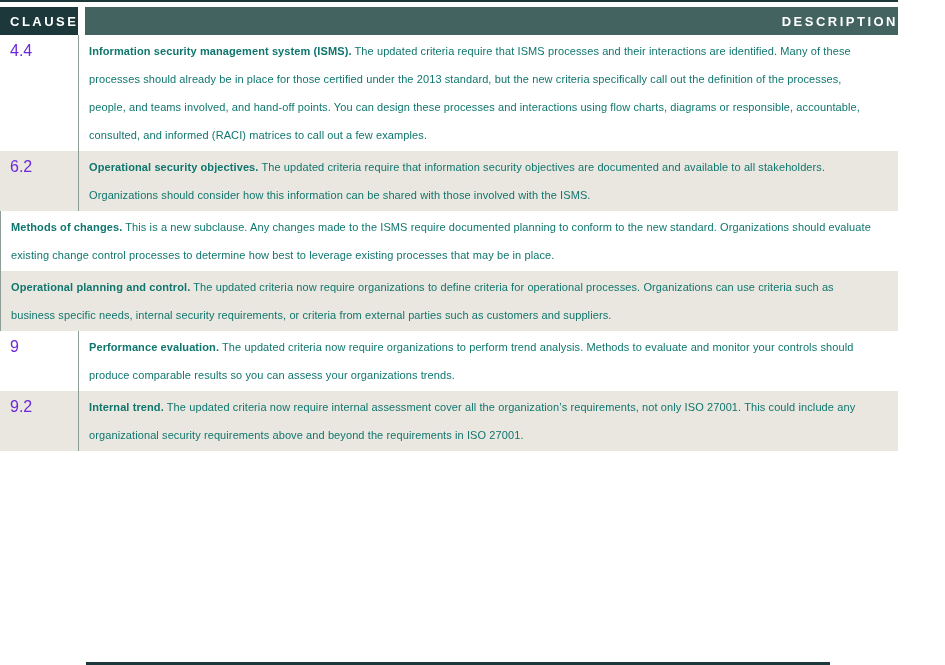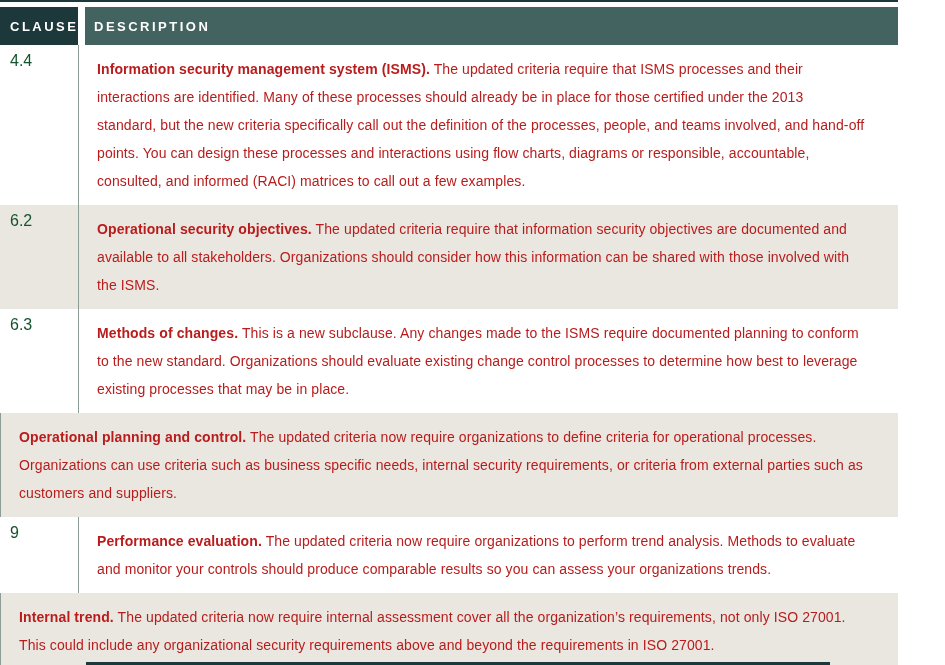--- a/index.html
+++ b/index.html
@@ -20,39 +20,40 @@
     width: 898px;
   }
   .top-rule {
     width: 898px;
     height: 2px;
     background: #1c383b;
     margin-bottom: 5px;
   }
   .thead {
     display: flex;
-    height: 38px;
+    height: 28px;
   }
   .thead .clause-hcell {
     width: 78px;
     flex: 0 0 78px;
     background: #1c383b;
     display: flex;
     align-items: center;
     padding-left: 10px;
     box-sizing: border-box;
     margin-right: 7px;
   }
   .thead .desc-hcell {
     flex: 1;
     background: #426360;
     display: flex;
     align-items: center;
     padding-left: 9px;
     box-sizing: border-box;
+    justify-content: flex-end;
   }
   .hlabel {
     color: #ffffff;
     font-weight: bold;
     font-size: 13px;
     letter-spacing: 2.5px;
   }
   .tbody .row {
     display: flex;
     background: #ffffff;
@@ -60,33 +61,33 @@
   .tbody .row:nth-child(even) {
     background: #e9e7e0;
   }
   .row .num-cell {
     width: 78px;
     flex: 0 0 78px;
     box-sizing: border-box;
     padding: 2px 0 0 10px;
     font-size: 16px;
     line-height: 28px;
-    color: #14532d;
+    color: #6d28d9;
   }
   .row .desc-cell {
     flex: 1;
     border-left: 1px solid #8d9c96;
     box-sizing: border-box;
     padding: 2px 24px 2px 10px;
   }
   .desc-cell p {
-    margin: 8px;
-    font-size: 14px;
+    margin: 0;
+    font-size: 11px;
     line-height: 28px;
-    color: #b91c1c;
+    color: #0f766e;
     letter-spacing: 0.1px;
   }
   .desc-cell .lead {
     font-weight: bold;
   }
   .bottom-sliver {
     position: absolute;
     left: 86px;
     top: 662px;
     width: 744px;
@@ -121,40 +122,40 @@
       </div>
 
       <div class="row">
         <div class="num-cell">6.2</div>
         <div class="desc-cell">
           <p><span class="lead">Operational security objectives.</span><span> The updated criteria require that information security objectives are documented and available to all stakeholders. Organizations should consider how this information can be shared with those involved with the ISMS.</span></p>
         </div>
       </div>
 
       <div class="row">
-        <div class="num-cell">6.3</div>
         <div class="desc-cell">
           <p><span class="lead">Methods of changes.</span><span> This is a new subclause. Any changes made to the ISMS require documented planning to conform to the new standard. Organizations should evaluate existing change control processes to determine how best to leverage existing processes that may be in place.</span></p>
         </div>
       </div>
 
       <div class="row">
         <div class="desc-cell">
           <p><span class="lead">Operational planning and control.</span><span> The updated criteria now require organizations to define criteria for operational processes. Organizations can use criteria such as business specific needs, internal security requirements, or criteria from external parties such as customers and suppliers.</span></p>
         </div>
       </div>
 
       <div class="row">
         <div class="num-cell">9</div>
         <div class="desc-cell">
           <p><span class="lead">Performance evaluation.</span><span> The updated criteria now require organizations to perform trend analysis. Methods to evaluate and monitor your controls should produce comparable results so you can assess your organizations trends.</span></p>
         </div>
       </div>
 
       <div class="row">
+        <div class="num-cell">9.2</div>
         <div class="desc-cell">
           <p><span class="lead">Internal trend.</span><span> The updated criteria now require internal assessment cover all the organization’s requirements, not only ISO 27001. This could include any organizational security requirements above and beyond the requirements in ISO 27001.</span></p>
         </div>
       </div>
 
     </div>
   </div>
 
   <div class="bottom-sliver"></div>
 </div>

